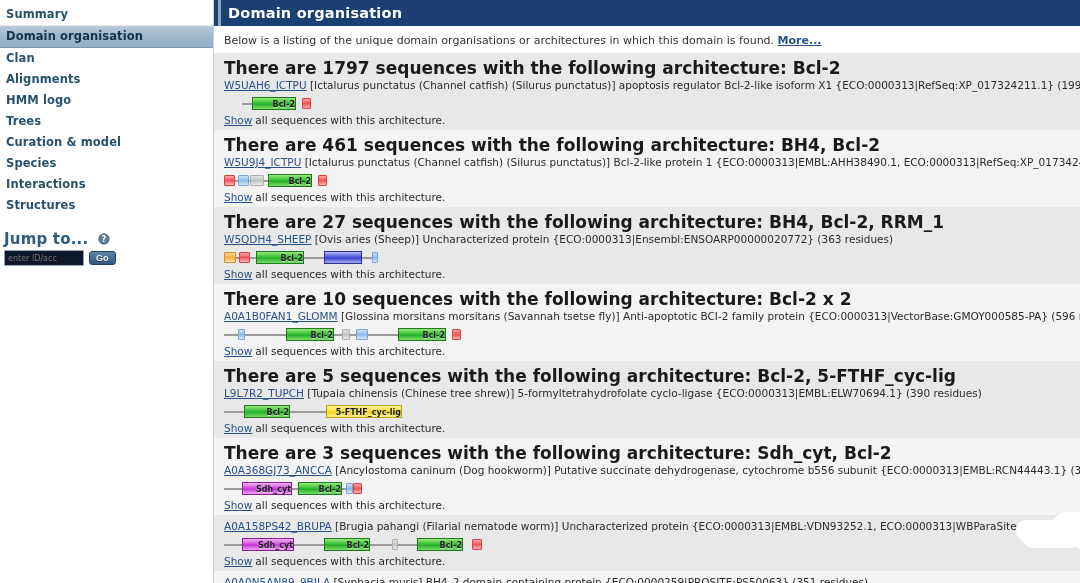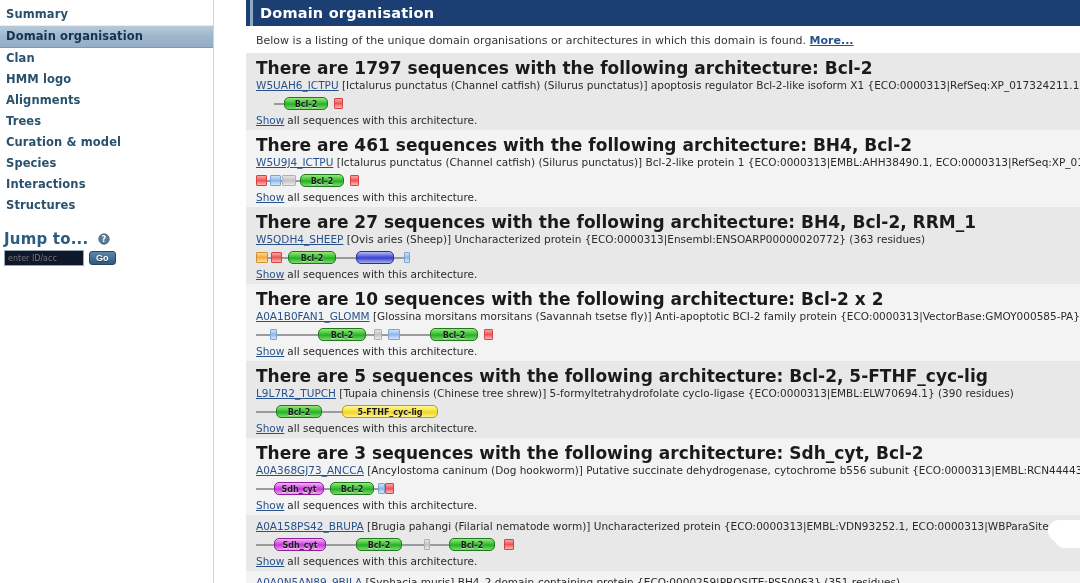--- a/index.html
+++ b/index.html
@@ -3,21 +3,21 @@
 <meta charset="utf-8">
 <title>Domain organisation</title>
 <style>
   html,body{margin:0;padding:0;}
   body{
     width:1080px;height:583px;overflow:hidden;
     background:#ffffff;
     font-family:"DejaVu Sans","Liberation Sans",sans-serif;
     font-size:11px;color:#333333;
   }
-  #page{position:relative;width:1080px;height:583px;display:flex;gap:32px;}
+  #page{position:relative;width:1080px;height:583px;display:flex;}
 
   
   #sidebar{
     width:214px;min-width:214px;background:#ffffff;
     padding-top:4px;box-sizing:border-box;
     border-right:1px solid #c6d5e2;
   }
   .nav-item{
     display:block;padding:4px 0 4px 6px;
     font-weight:bold;font-size:11.5px;color:#28516d;
@@ -68,23 +68,23 @@
   .acc{color:#27518b;text-decoration:underline;}
   .show-line{font-size:10.5px;color:#2a2a2a;padding-top:1px;}
   .show-line a{color:#27518b;text-decoration:underline;}
 
   
   .dg{position:relative;height:17px;margin:2px 0 1px 0;}
   .dg .axis{
     position:absolute;top:8px;height:2px;background:#9b9b9b;
   }
   .dom{
-    position:absolute;top:2px;height:13px;border-radius:5px;
+    position:absolute;top:2px;height:13px;border-radius:0;
     font-size:8px;font-weight:bold;color:#1a1a1a;
-    text-align:center;line-height:13px;
+    text-align:right;line-height:13px;
     box-sizing:border-box;white-space:nowrap;overflow:hidden;
     text-shadow:0 1px 0 rgba(255,255,255,.55);
   }
   .dom.green{
     background:linear-gradient(to bottom,#9ce67a 0%,#35c335 45%,#27ad27 55%,#7ddc6b 100%);
     border:1px solid #1d7a1d;
   }
   .dom.yellow{
     background:linear-gradient(to bottom,#fff59a 0%,#f7e13c 45%,#efd421 55%,#fdf08a 100%);
     border:1px solid #b7a00d;
@@ -115,22 +115,22 @@
 </head>
 <body>
 
 <div id="page">
 
   <div id="sidebar">
     <div id="nav-list">
         <div class="nav-item">Summary</div>
         <div class="nav-item sel">Domain organisation</div>
         <div class="nav-item">Clan</div>
+        <div class="nav-item">Alignments</div>
         <div class="nav-item">HMM logo</div>
-        <div class="nav-item">Alignments</div>
         <div class="nav-item">Trees</div>
         <div class="nav-item">Curation &amp; model</div>
         <div class="nav-item">Species</div>
         <div class="nav-item">Interactions</div>
         <div class="nav-item">Structures</div>
       </div>
 
     <div class="jump-head">
       <span>Jump to...</span>
       <span class="qmark">
@@ -205,21 +205,21 @@
             <div class="motif red" style="left: 228px; width: 9px;"></div>
           </div>
           <div class="show-line"><a href="#">Show</a><span style="margin-left: 3px;">all sequences with this architecture.</span></div>
         </div>
         <div class="arch odd">
           <div class="arch-title">There are 5 sequences with the following architecture: Bcl-2, 5-FTHF_cyc-lig</div>
           <div class="seq-line"><a class="acc" href="#">L9L7R2_TUPCH</a><span> [Tupaia chinensis (Chinese tree shrew)] 5-formyltetrahydrofolate cyclo-ligase {ECO:0000313|EMBL:ELW70694.1} (390 residues)</span></div>
           <div class="dg">
             <div class="axis" style="left: 0px; width: 150px;"></div>
             <div class="dom green" style="left: 20px; width: 46px;">Bcl-2</div>
-            <div class="dom yellow" style="left: 86px; width: 96px;">5-FTHF_cyc-lig</div>
+            <div class="dom yellow" style="left: 102px; width: 76px;">5-FTHF_cyc-lig</div>
           </div>
           <div class="show-line"><a href="#">Show</a><span style="margin-left: 3px;">all sequences with this architecture.</span></div>
         </div>
         <div class="arch even">
           <div class="arch-title">There are 3 sequences with the following architecture: Sdh_cyt, Bcl-2</div>
           <div class="seq-line"><a class="acc" href="#">A0A368GJ73_ANCCA</a><span> [Ancylostoma caninum (Dog hookworm)] Putative succinate dehydrogenase, cytochrome b556 subunit {ECO:0000313|EMBL:RCN44443.1} (335 residues)</span></div>
           <div class="dg">
             <div class="axis" style="left: 0px; width: 130px;"></div>
             <div class="dom purple" style="left: 18px; width: 50px;">Sdh_cyt</div>
             <div class="dom green" style="left: 74px; width: 44px;">Bcl-2</div>

